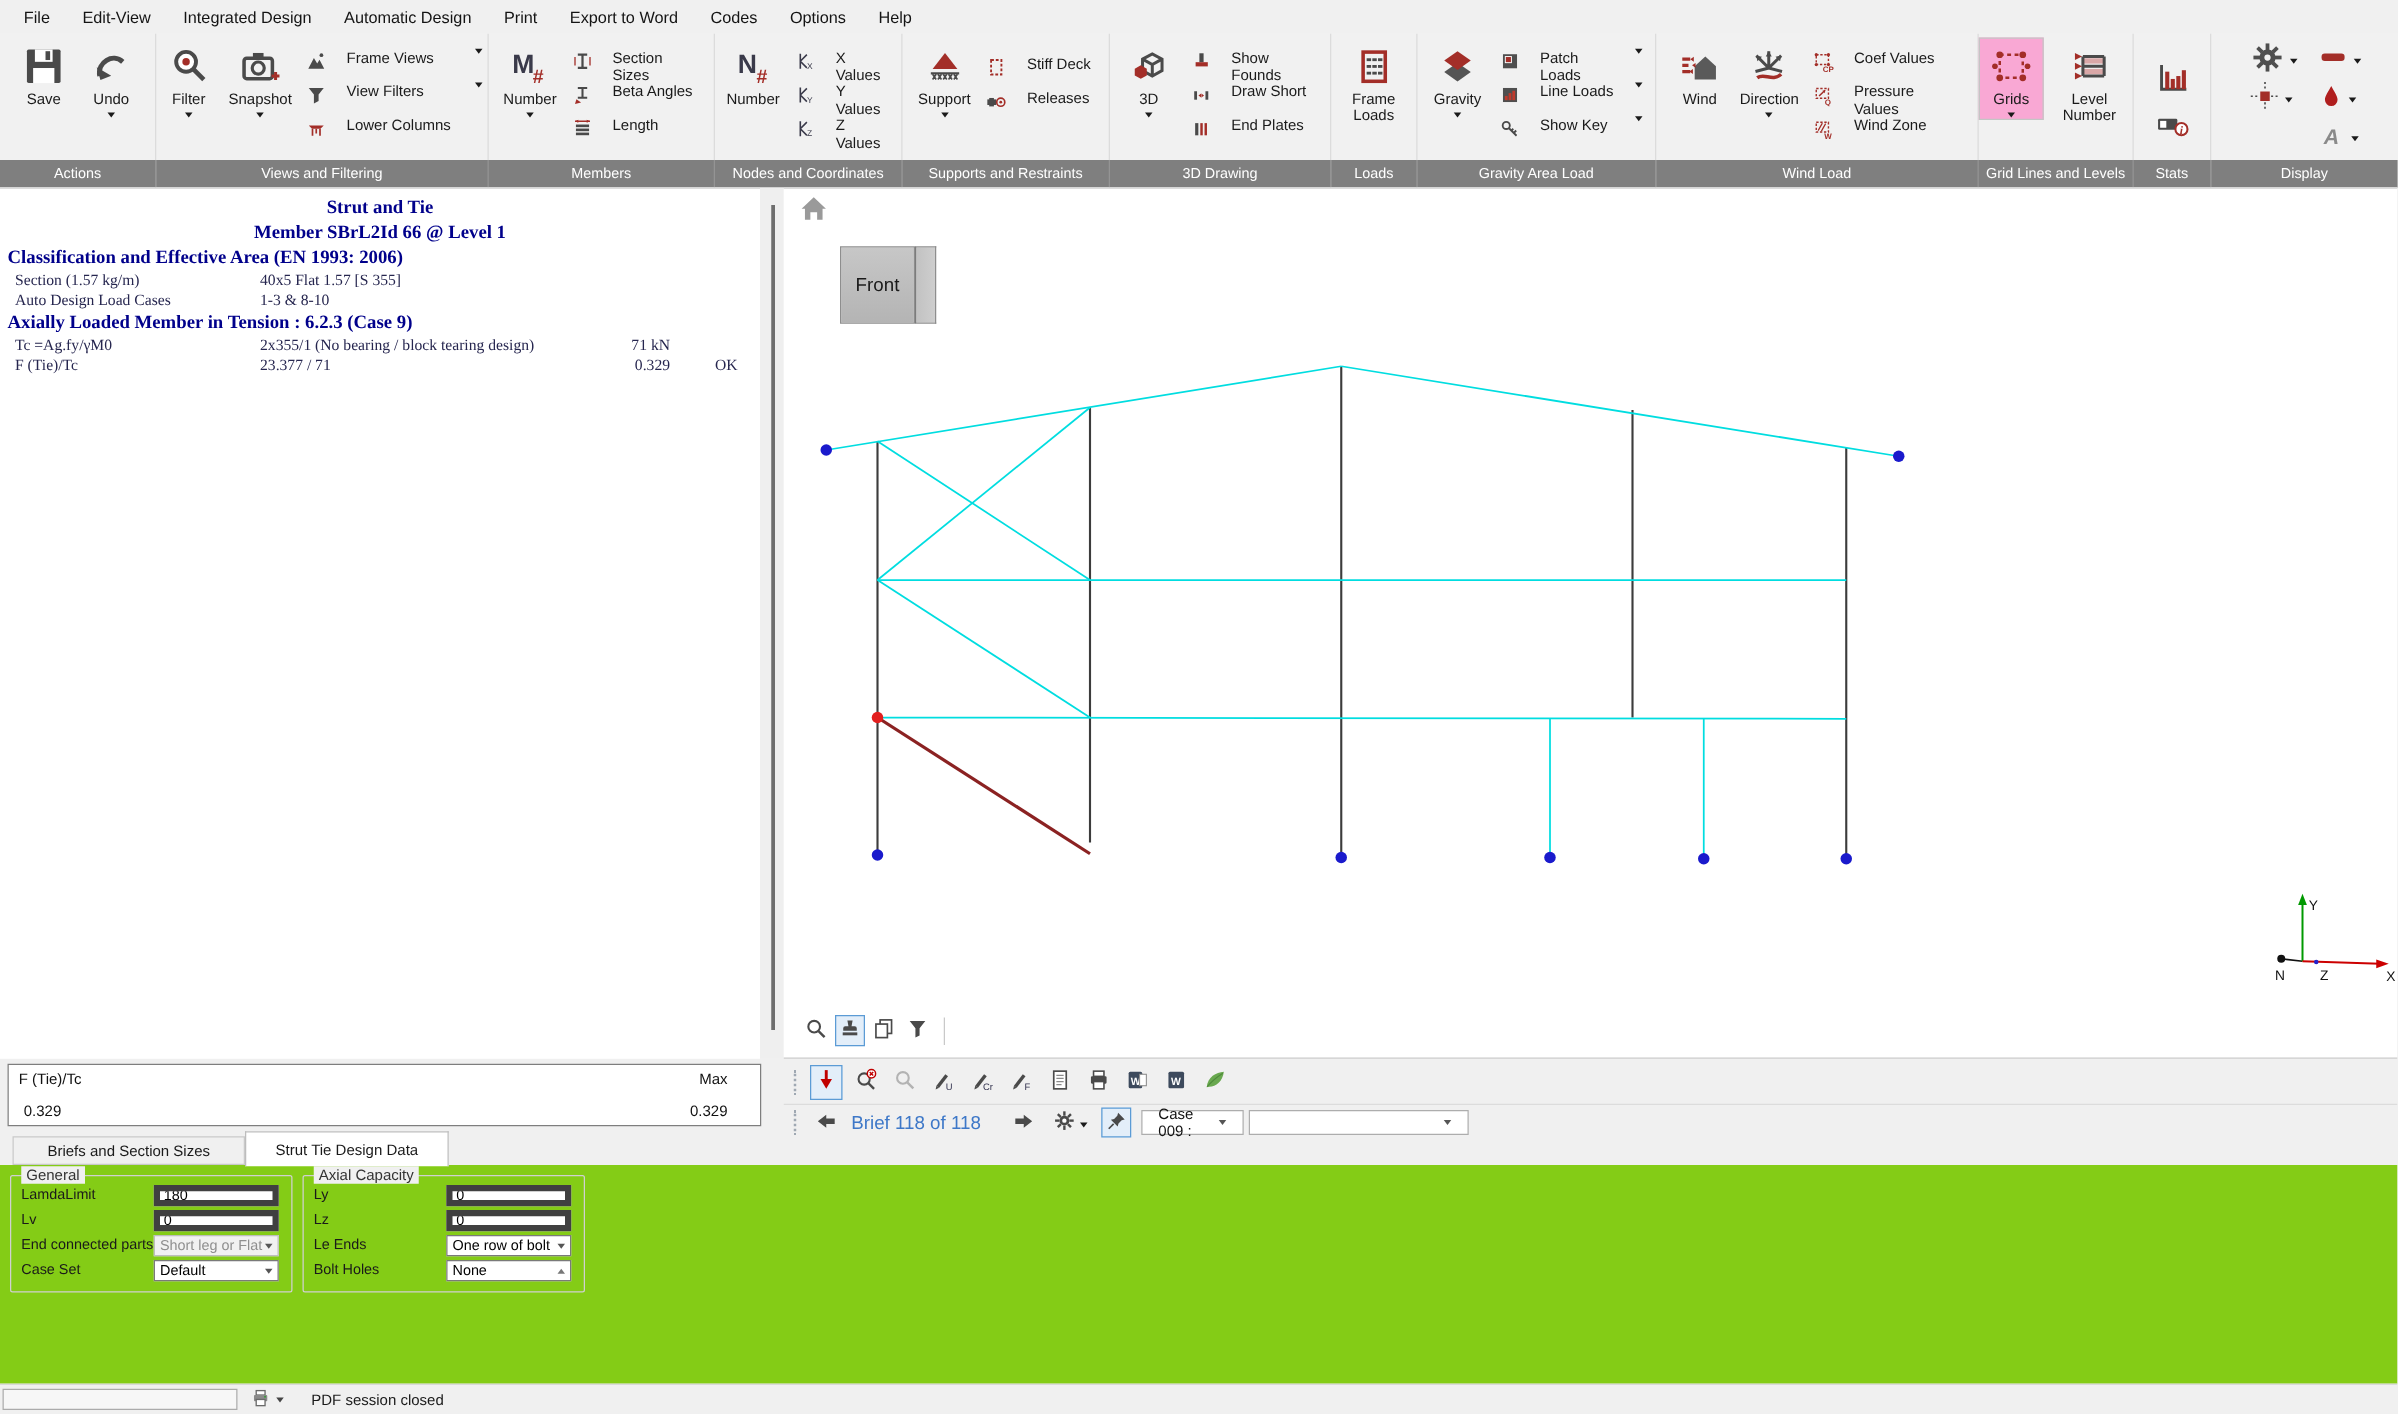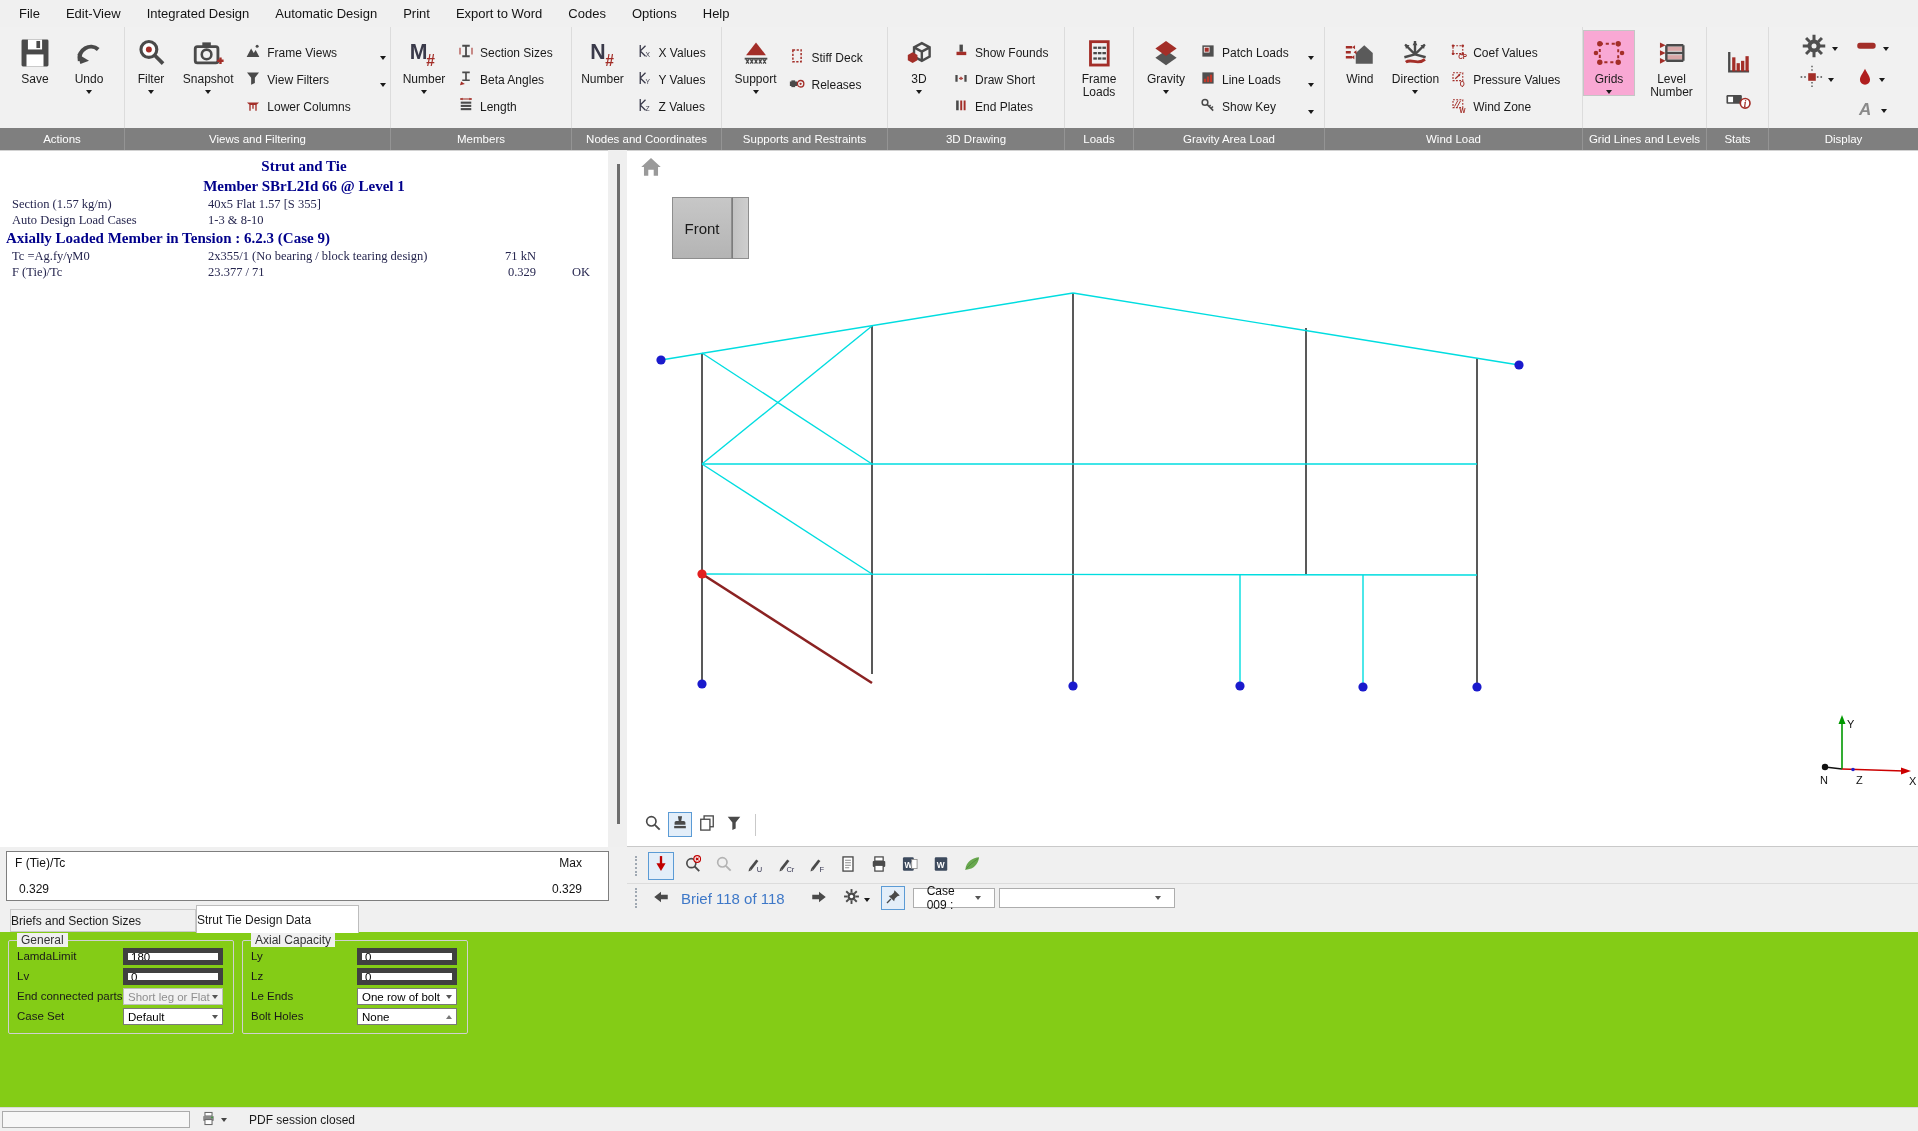--- a/index.html
+++ b/index.html
@@ -16,21 +16,21 @@
   .rgroup {display:flex;flex-direction:column;border-right:1px solid #dcdcdc}
   .gbody {flex:1;display:flex;align-items:flex-start;justify-content:center;gap:2px;padding-top:3px}
   .glabel {height:22px;background:#7f7f7f;color:#fff;font-size:11.5px;display:flex;align-items:center;justify-content:center;border-right:1px solid #949494;margin-right:-1px;white-space:nowrap}
   .bigbtn {display:flex;flex-direction:column;align-items:center;gap:1px;background:none;border:1px solid transparent;padding:3px 3px 1px;min-width:52px}
   .bigbtn.sel {background:#f9a8d4;border-color:#c5c5c5}
   .ico {width:36px;height:38px;display:flex;align-items:center;justify-content:center}
   .blabel {font-size:12px;color:#1a1a1a;line-height:13px;text-align:center;max-width:62px}
   .car {width:0;height:0;border-left:3.5px solid transparent;border-right:3.5px solid transparent;border-top:4px solid #1a1a1a;display:inline-block;margin-top:3px}
   .carup {width:0;height:0;border-left:3.5px solid transparent;border-right:3.5px solid transparent;border-bottom:4px solid #777;display:inline-block}
   .stack {display:flex;flex-direction:column;justify-content:flex-start;gap:2px;padding-top:7px}
-  .stackbtn {display:flex;align-items:flex-end;gap:5px;background:none;border:none;padding:2px 4px;font-size:12px;color:#1a1a1a;height:25px;text-align:left}
+  .stackbtn {display:flex;align-items:flex-start;gap:15px;background:none;border:none;padding:2px 4px;font-size:12px;color:#1a1a1a;height:25px;text-align:left}
   .stackbtn .car {margin-left:auto;margin-top:0}
   .sico {width:19px;height:19px;flex:none;display:flex;align-items:center;justify-content:center}
   .dispcol {display:flex;flex-direction:column;gap:5px;padding-top:4px}
   .disprow {display:flex;align-items:center;gap:3px;background:none;border:none;height:26px;padding:0 2px}
 
   
   #report-panel {position:absolute;left:0;top:150px;width:608px;height:697px;background:#fff;border-top:1px solid #d2d2d2;font-family:"Liberation Serif",serif;color:#26264f;padding-top:5px}
   #report-scroll {position:absolute;left:608px;top:150px;width:19px;height:697px;background:#efefef}
   #report-scroll .thumb {position:absolute;left:9px;top:14px;width:3px;height:660px;background:#6e6e6e}
   .rep-title {text-align:center;color:#00008b;font-weight:bold;font-size:15px;line-height:20px}
@@ -38,21 +38,21 @@
   .rep-row {display:grid;grid-template-columns:196px 224px 104px 66px;font-size:12.5px;line-height:16px;padding-left:12px}
   .rep-row .c3 {text-align:right}
   .rep-row .c4 {text-align:right;padding-right:12px}
 
   
   #results {position:absolute;left:6px;top:851px;width:603px;height:50px;background:#fff;border:1px solid #7e7e7e;font-size:12px;color:#111}
   #results .rl {position:absolute;left:8px;top:4px}
   #results .rm {position:absolute;right:26px;top:4px}
   #results .vl {position:absolute;left:12px;bottom:4px}
   #results .vm {position:absolute;right:26px;bottom:4px}
-  .tab {position:absolute;font-size:12px;color:#1a1a1a;display:flex;align-items:center;}
+  .tab {position:absolute;font-size:12px;color:#1a1a1a;display:flex;align-items:center;justify-content:center}
   #tab1 {left:10px;top:909px;width:186px;height:23px;background:#f0f0f0;border:1px solid #c9c9c9}
   #tab2 {left:196px;top:905px;width:163px;height:28px;background:#fff;border:1px solid #bdbdbd;border-bottom:none;z-index:2}
   #form-area {position:absolute;left:0;top:932px;width:1918px;height:175px;background:#84cc16}
   .gbox {position:absolute;border:1px solid #d0d0d0;border-radius:2px}
   .gleg {position:absolute;top:-8px;left:8px;background:#f0f0f0;padding:0 4px;font-size:12px;color:#333}
   .frow {position:absolute;font-size:11.5px;color:#1a1a1a;display:flex;align-items:center}
   .tin {position:absolute;border:5px solid #404040;background:#fff;height:17px;font-size:11.5px;padding:0 3px;width:100px;font-family:Liberation Sans, sans-serif}
   .dd {position:absolute;border:1px solid #7a7a7a;background:#fff;height:17px;display:flex;align-items:center;padding:0 4px;font-size:11.5px;width:100px;white-space:nowrap;overflow:hidden}
   .dd .car {margin-left:auto;margin-top:0;border-top-color:#555}
   .dd.dis {background:#f1f1f1;color:#8f8f8f;border-color:#bdbdbd}
@@ -610,20 +610,21 @@
           </button>
         </div>
       </div>
       <div class="glabel">Display</div>
     </div>
   </div>
 
   <div id="report-panel">
     <div class="rep-title">Strut and Tie</div>
     <div class="rep-title">Member SBrL2Id 66 @ Level 1</div>
+    <div class="rep-h">Classification and Effective Area (EN 1993: 2006)</div>
     <div class="rep-row">
       <span>Section (1.57 kg/m)</span>
       <span>40x5 Flat 1.57 [S 355]</span>
       <span class="c3"></span>
         <span class="c4"></span>
     </div>
     <div class="rep-row">
       <span>Auto Design Load Cases</span>
       <span>1-3 &amp; 8-10</span>
       <span class="c3"></span>

